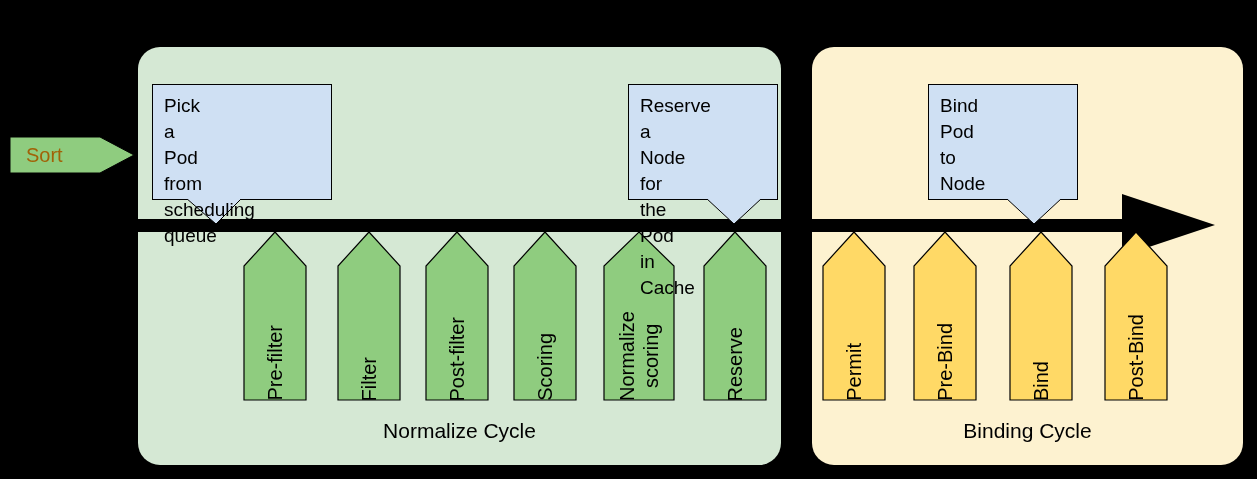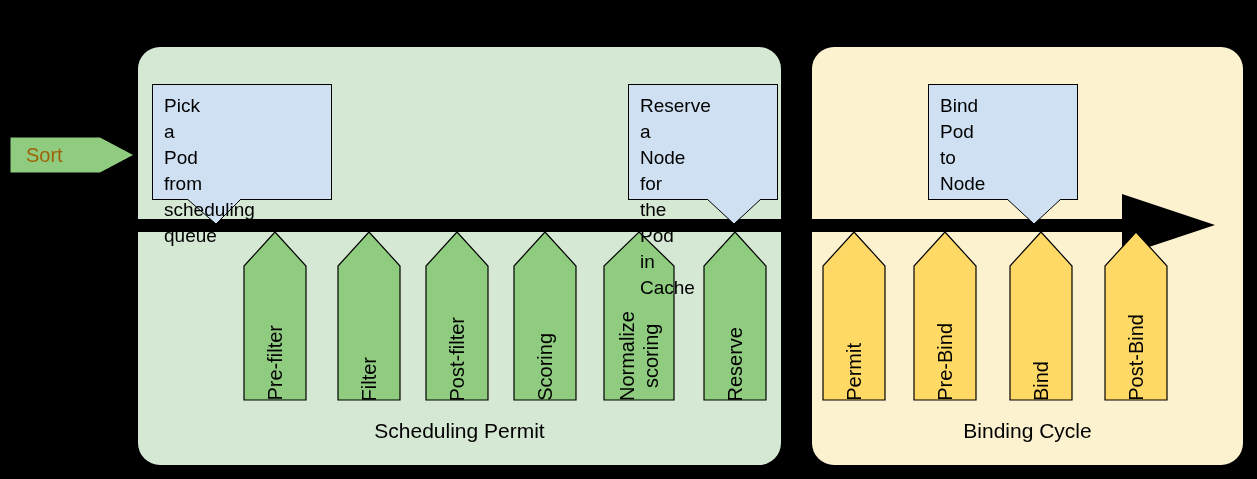--- a/index.html
+++ b/index.html
@@ -169,21 +169,21 @@
   .plugin-prebind     { left: 913px; }
   .plugin-bind        { left: 1009px; }
   .plugin-postbind    { left: 1104px; }
 </style>
 </head>
 <body>
 
 <div id="canvas">
 
   <div class="panel panel-scheduling">
-    <div class="panel-title">Scheduling Permit</div>
+    <div class="panel-title">Normalize Cycle</div>
   </div>
 
   <div class="panel panel-binding">
     <div class="panel-title">Binding Cycle</div>
   </div>
 
   <div class="sort-arrow">
     <svg width="125" height="48" viewBox="0 0 125 48">
       <polygon points="0,6 90,6 124,24 90,42 0,42" fill="#8fcc7f" stroke="#000000" stroke-width="1"></polygon>
     </svg>

